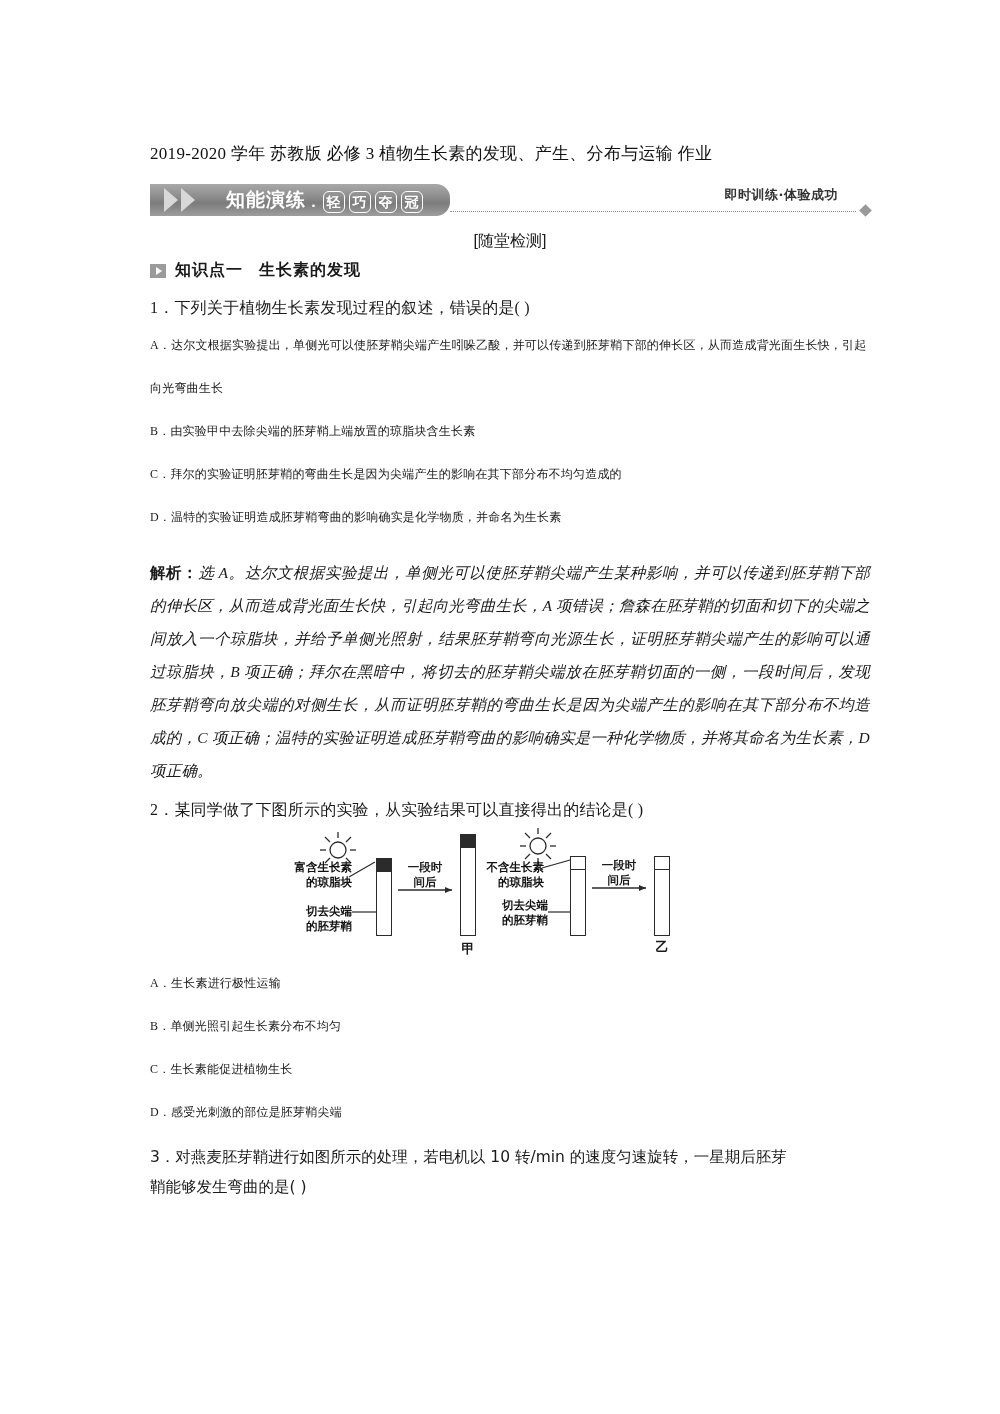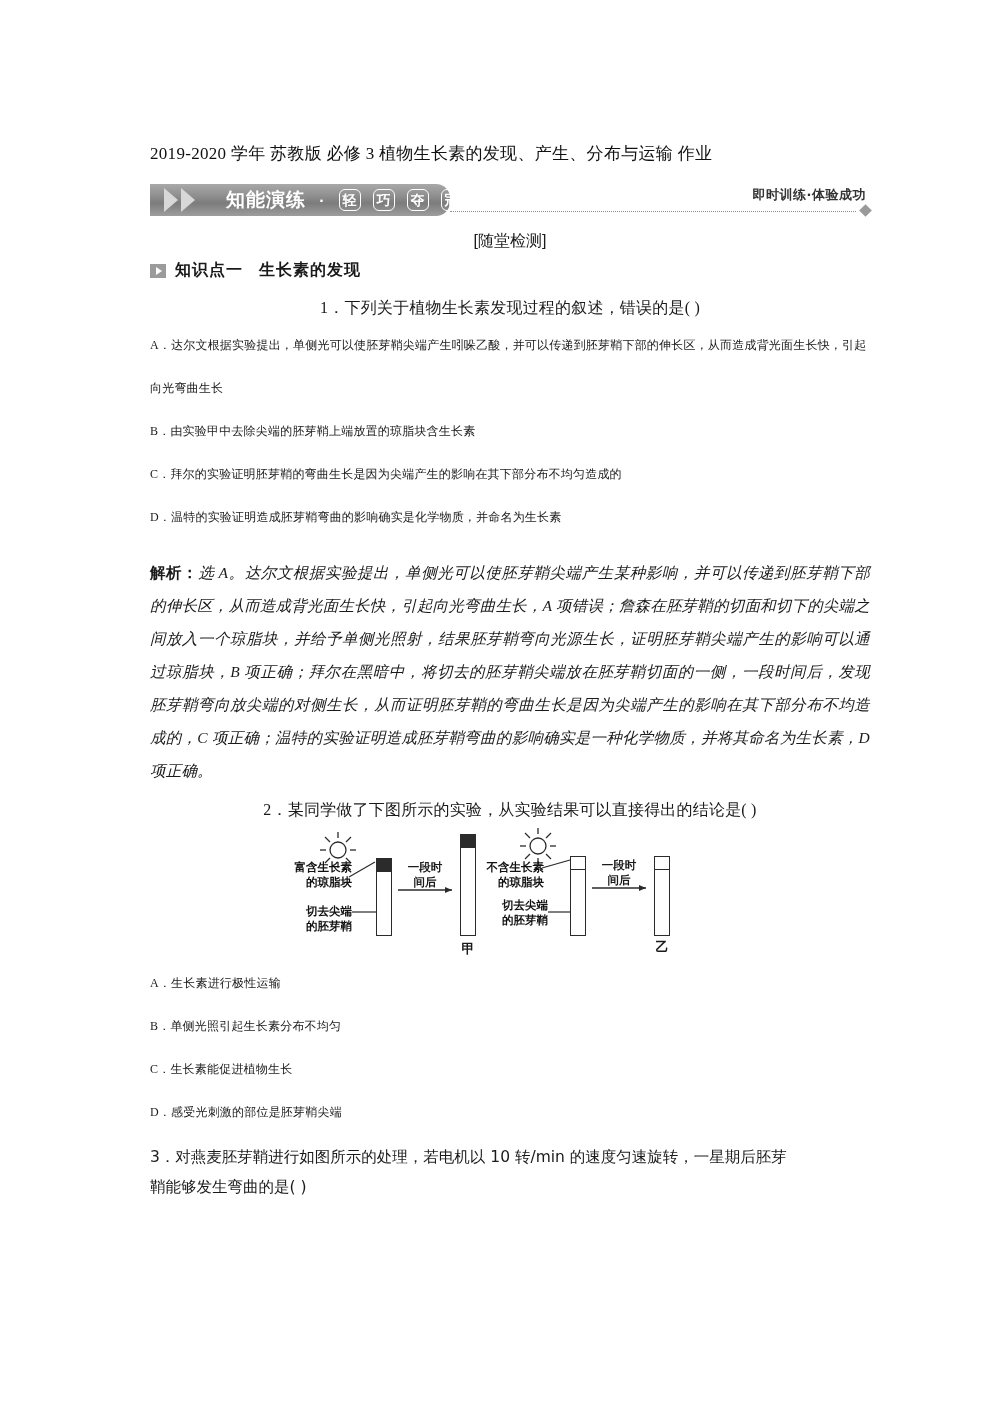--- a/index.html
+++ b/index.html
@@ -72,22 +72,22 @@
   .banner-title {
     position: absolute;
     left: 76px;
     top: 3px;
     font-family: "DejaVu Sans", "Liberation Sans", sans-serif;
     font-size: 19px;
     font-weight: bold;
     color: #ffffff;
     letter-spacing: 1px;
     display: flex;
-    align-items: center;
-    gap: 10px;
+    align-items: flex-end;
+    gap: 2px;
     height: 26px;
   }
   .banner-title .dot {
     font-size: 13px;
     margin: 0 3px;
   }
   .circ {
     display: inline-flex;
     align-items: center;
     justify-content: center;
@@ -102,21 +102,21 @@
   }
   .banner-dotline {
     position: absolute;
     left: 300px;
     right: 14px;
     top: 27px;
     border-top: 1.5px dotted #8d8d8d;
   }
   .banner-right {
     position: absolute;
-    right: 4px;
+    right: 32px;
     top: 2px;
     font-family: "DejaVu Sans", "Liberation Sans", sans-serif;
     font-size: 13px;
     font-weight: bold;
     color: #333;
     letter-spacing: 0.5px;
   }
   .banner-diamond {
     position: absolute;
     right: 0px;
@@ -164,21 +164,20 @@
     font-weight: bold;
     letter-spacing: 1px;
   }
   .kp-title .gap { display: inline-block; width: 16px; }
 
   
   .q-line {
     font-size: 16px;
     line-height: 33px;
     letter-spacing: 0.2px;
-    text-align: center;
   }
   .opt {
     font-size: 12px;
     line-height: 43px;
     letter-spacing: 0.2px;
   }
   .q3 {
     font-family: "DejaVu Sans", "Liberation Sans", sans-serif;
     font-size: 15.5px;
     line-height: 30px;

